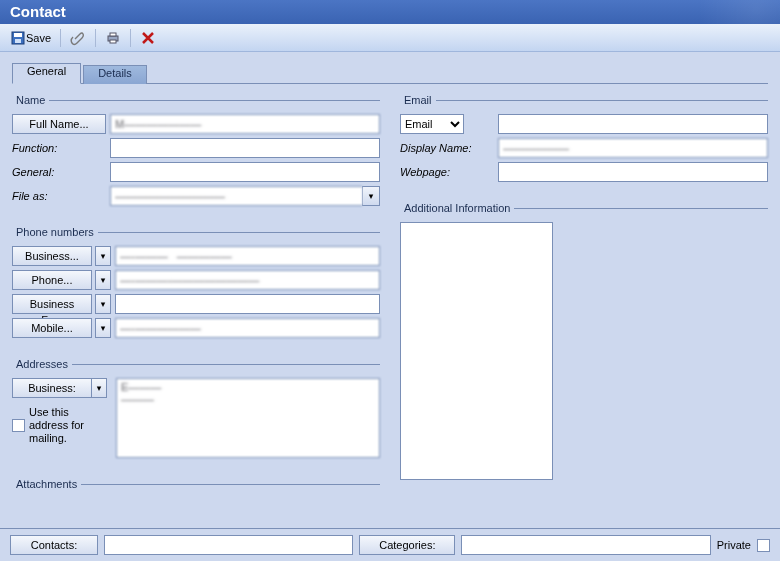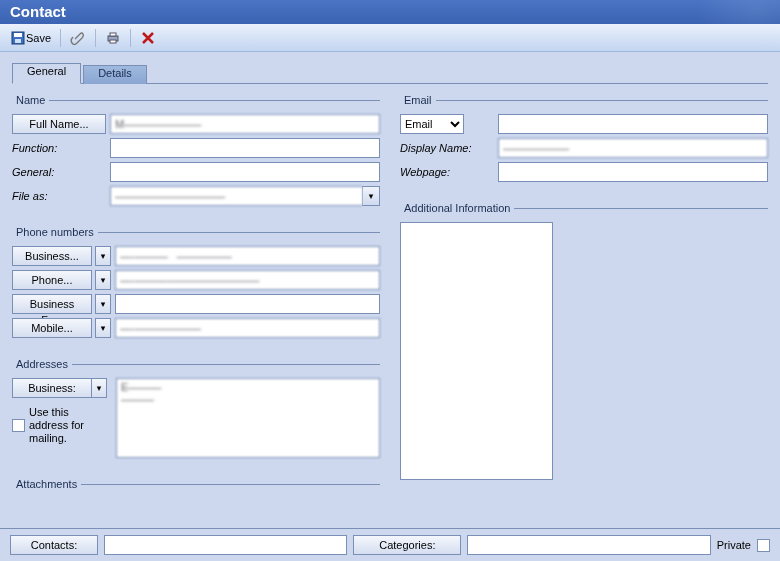--- a/index.html
+++ b/index.html
@@ -361,17 +361,17 @@
         <textarea class="input big clear" style=""></textarea>
       </fieldset>
 
     </div>
   </div>
 </div>
 
 <div class="footer">
   <button class="btn" style="width:88px">Contacts:</button>
   <input class="input clear" style="flex: 1 1 0%;" value="">
-  <button class="btn" style="width:108px">Categories:</button>
+  <button class="btn" style="width:96px">Categories:</button>
   <input class="input clear" style="flex: 1 1 0%;" value="">
   <span>Private</span>
   <span class="checkbox"></span>
 </div>
 
 </body></html>

